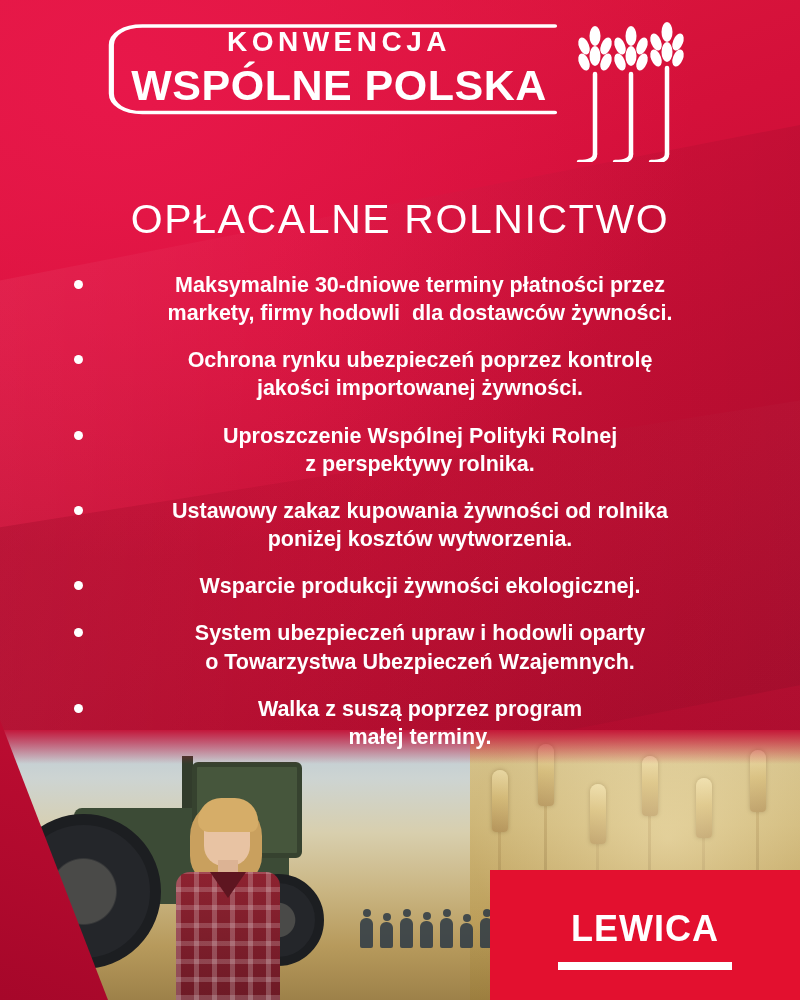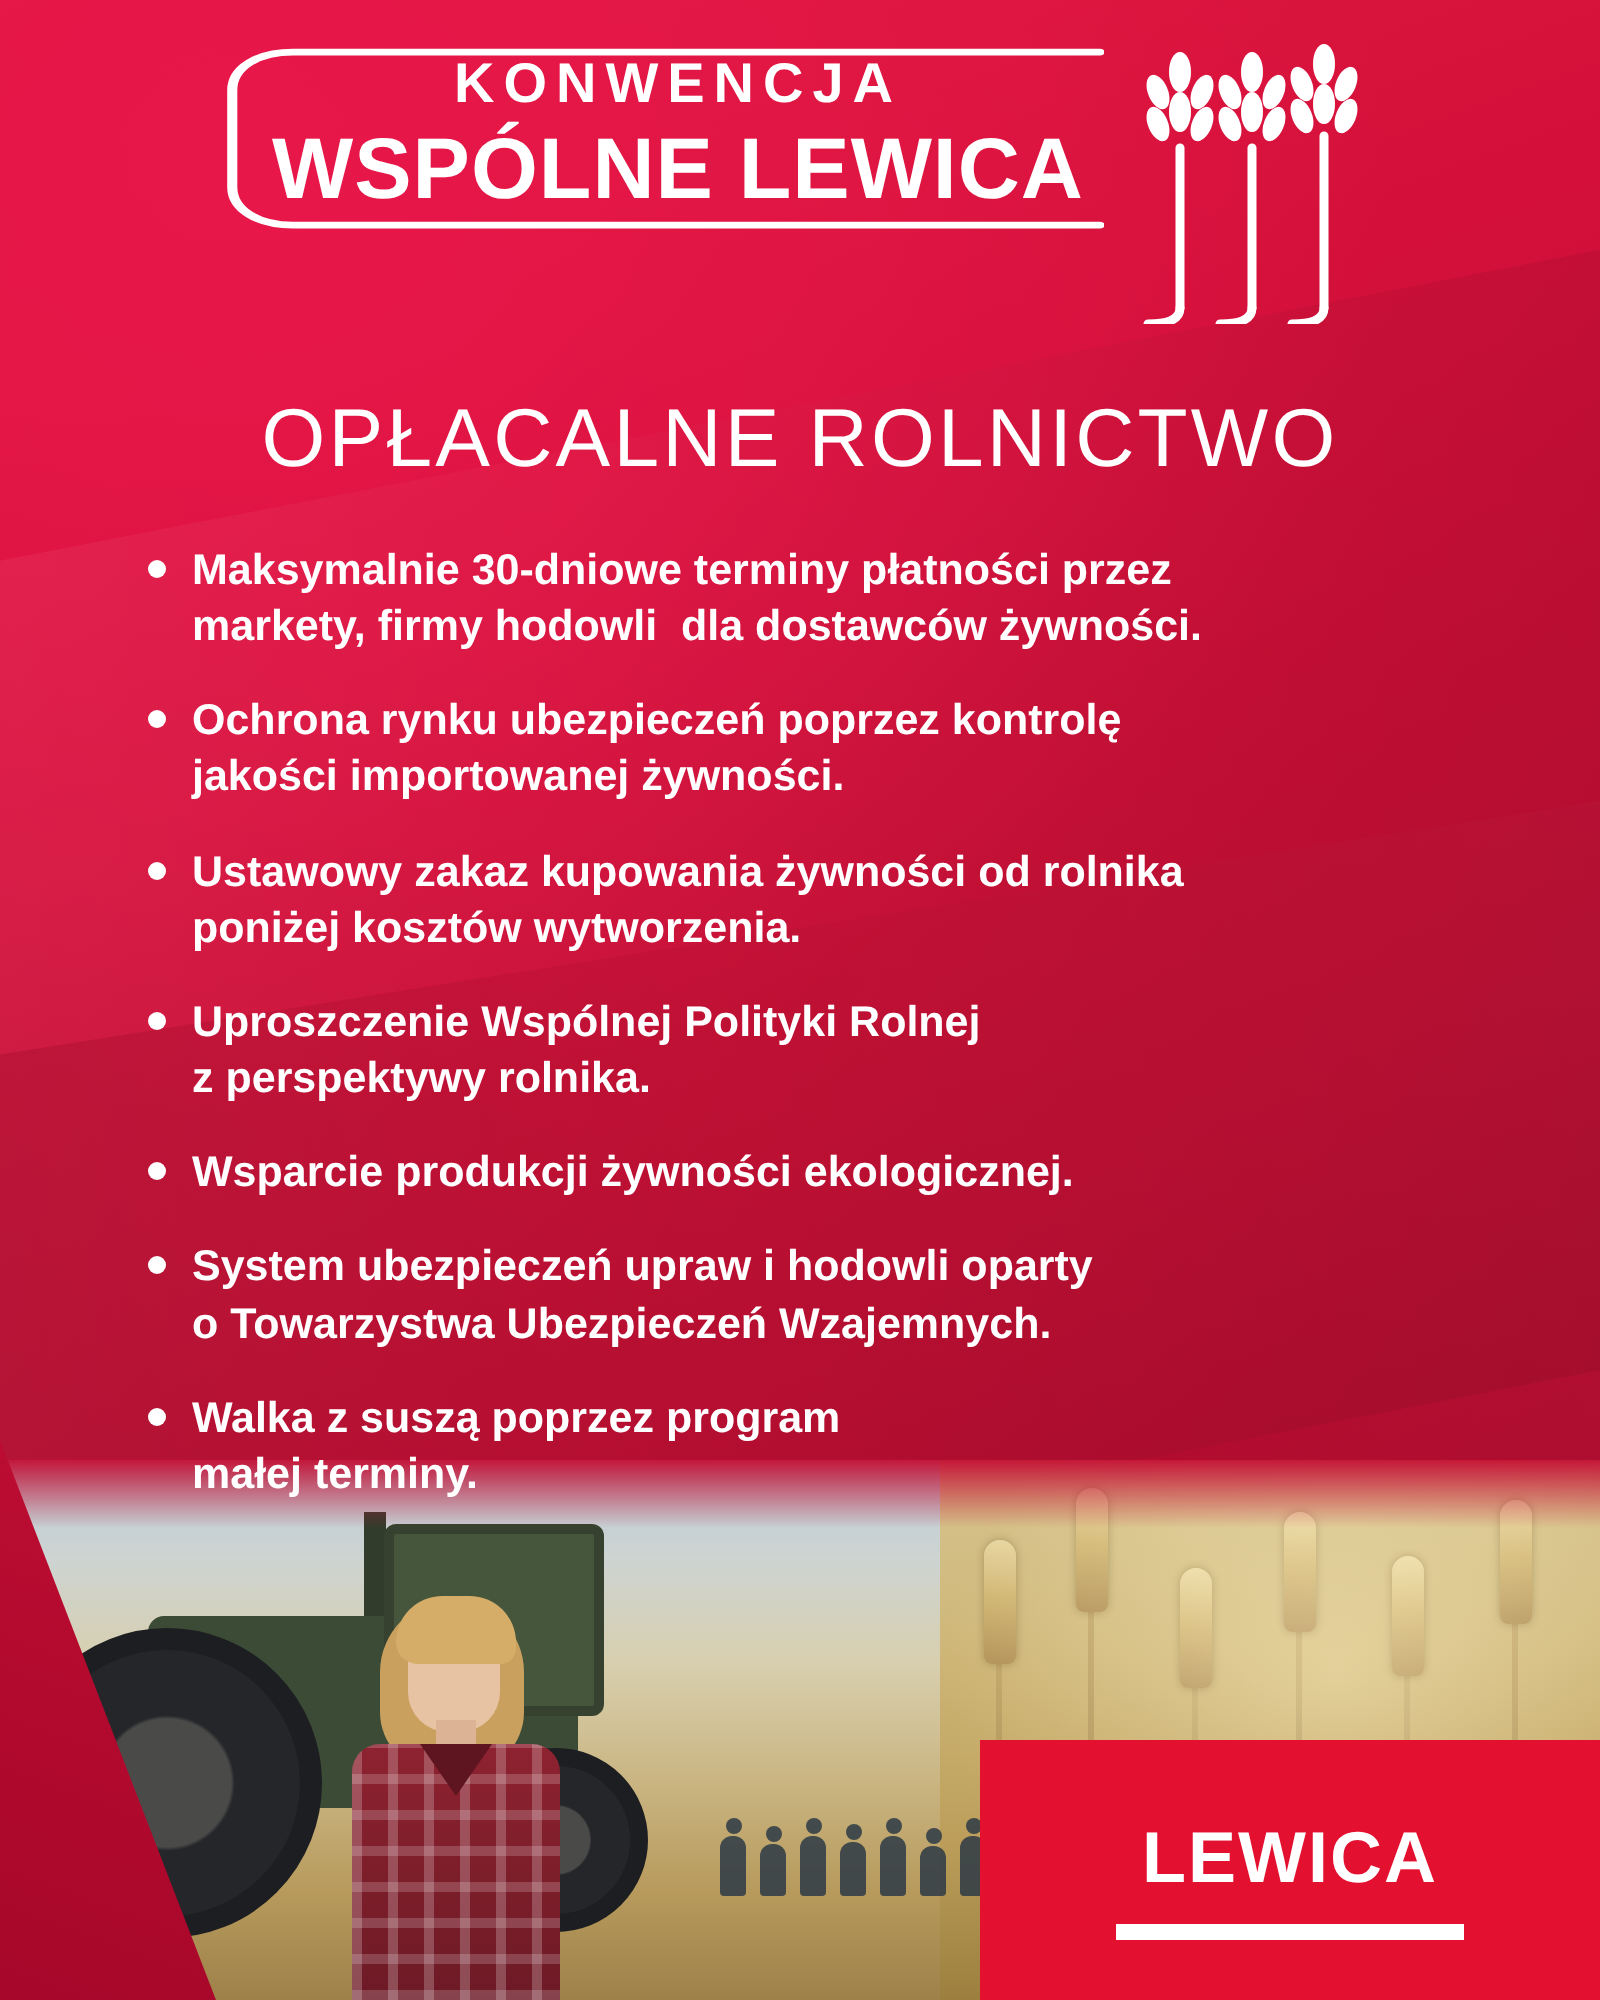--- a/index.html
+++ b/index.html
@@ -124,21 +124,21 @@
   }
   .bullet .dot {
     position: absolute;
     left: -22px;
     top: 9px;
     width: 9px;
     height: 9px;
     border-radius: 50%;
     background: #ffffff;
   }
-  .bullet .line { display: block; white-space: pre; }
+  .bullet .line { display: block; white-space: pre; text-align: center; }
 
   
   .photo {
     position: absolute;
     left: 0;
     bottom: 0;
     width: 800px;
     height: 270px;
     overflow: hidden;
     z-index: 3;
@@ -306,21 +306,21 @@
   <div class="sheen"></div>
 
   <div class="header">
     <div class="logo-lockup">
 
       <div class="logo-text-wrap">
         <svg class="bracket" viewBox="0 0 440 140" preserveAspectRatio="none">
           <path d="M438 6 H40 C22 6 10 18 10 34 V106 C10 122 22 134 40 134 H438" fill="none" stroke="#ffffff" stroke-width="5" stroke-linecap="round"></path>
         </svg>
         <div class="konwencja">KONWENCJA</div>
-        <div class="logo-line l2">WSPÓLNE LEWICA</div>
+        <div class="logo-line l2">WSPÓLNE POLSKA</div>
       </div>
 
       <svg width="130" height="140" viewBox="0 0 130 140">
         <g fill="none" stroke="#ffffff" stroke-width="4.5" stroke-linecap="round">
 
           <path d="M26 132 C26 120 26 70 26 52"></path>
           <path d="M26 132 C26 138 20 140 10 140"></path>
           <path d="M62 132 C62 120 62 70 62 52"></path>
           <path d="M62 132 C62 138 56 140 46 140"></path>
           <path d="M98 132 C98 120 98 70 98 46"></path>
@@ -366,27 +366,27 @@
       <span class="line">Maksymalnie 30-dniowe terminy płatności przez</span>
       <span class="line">markety, firmy hodowli  dla dostawców żywności.</span>
     </li>
     <li class="bullet">
       <span class="dot"></span>
       <span class="line">Ochrona rynku ubezpieczeń poprzez kontrolę</span>
       <span class="line">jakości importowanej żywności.</span>
     </li>
     <li class="bullet">
       <span class="dot"></span>
+      <span class="line">Uproszczenie Wspólnej Polityki Rolnej</span>
+      <span class="line">z perspektywy rolnika.</span>
+    </li>
+    <li class="bullet">
+      <span class="dot"></span>
       <span class="line">Ustawowy zakaz kupowania żywności od rolnika</span>
       <span class="line">poniżej kosztów wytworzenia.</span>
-    </li>
-    <li class="bullet">
-      <span class="dot"></span>
-      <span class="line">Uproszczenie Wspólnej Polityki Rolnej</span>
-      <span class="line">z perspektywy rolnika.</span>
     </li>
     <li class="bullet">
       <span class="dot"></span>
       <span class="line">Wsparcie produkcji żywności ekologicznej.</span>
     </li>
     <li class="bullet">
       <span class="dot"></span>
       <span class="line">System ubezpieczeń upraw i hodowli oparty</span>
       <span class="line">o Towarzystwa Ubezpieczeń Wzajemnych.</span>
     </li>

